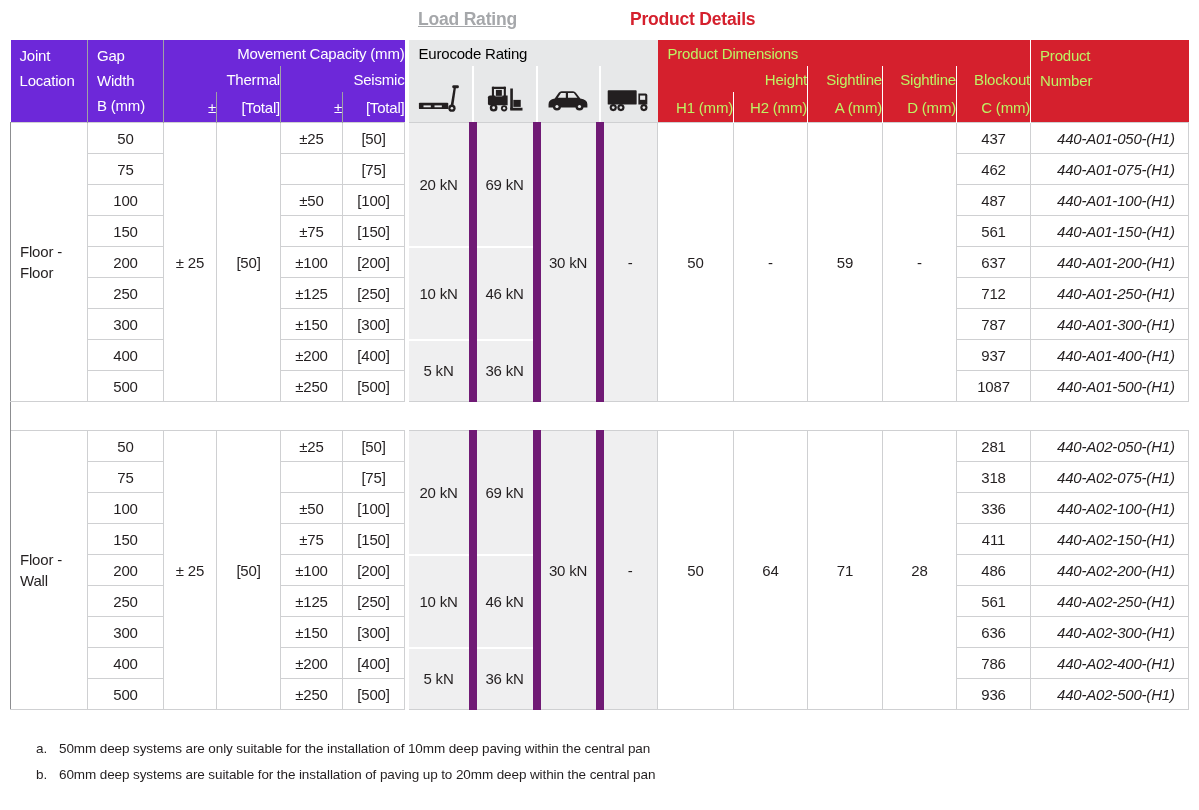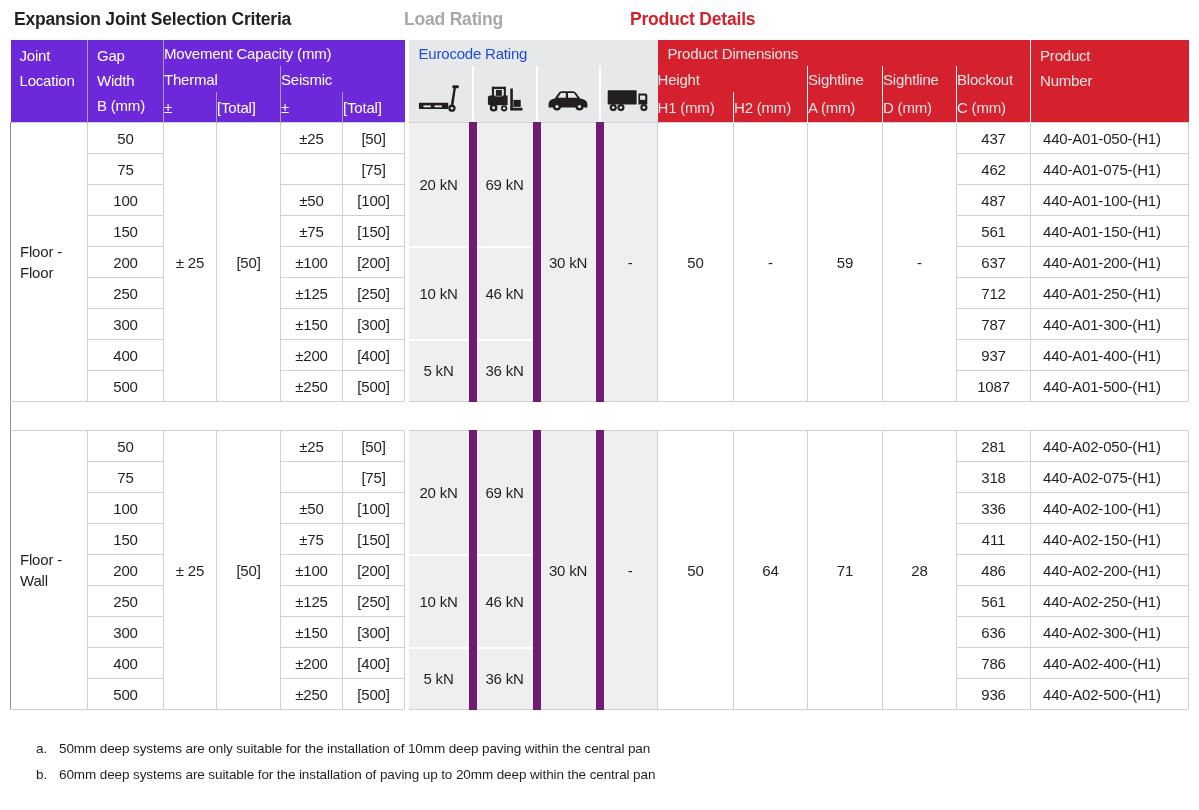--- a/index.html
+++ b/index.html
@@ -2,67 +2,66 @@
 <html><head>
 <meta charset="utf-8">
 <style>
   html,body { margin:0; padding:0; }
   body { font-family:"Liberation Sans", sans-serif; background:#ffffff; }
   .page { position:relative; width:1199px; height:810px; background:#ffffff; overflow:hidden; letter-spacing:-0.1px; }
 
   
   .title { position:absolute; top:9px; font-size:17.5px; font-weight:bold; letter-spacing:-0.2px; }
   .t-criteria { left:14px; color:#231f20; }
-  .t-load { left:404px; color:#a5a7aa; }
+  .t-load { left:418px; color:#a5a7aa;text-decoration:underline; }
   .t-product { left:630px; color:#d5202d; }
 
   
   table.main { position:absolute; left:10px; top:40px; width:1178px; border-collapse:collapse; table-layout:fixed; }
   th, td { padding:0; font-weight:normal; font-size:15px; color:#231f20; letter-spacing:-0.2px; }
 
   
-  thead th { border:none; vertical-align:middle; text-align:left; line-height:1.0; }
+  thead th { border:none; vertical-align:middle; text-align:right; line-height:1.0; }
   .dk { background:#6d28d9; color:#ffffff; }
-  .lt { background:#e7e8e9; color:#1d4ed8; }
-  .rd { background:#d5202d; color:#e5e5e5; }
+  .lt { background:#e7e8e9; color:#000000; }
+  .rd { background:#d5202d; color:#bef264; }
   .hrow1 th { height:26px; }
   .hrow2 th { height:26px; }
   .hrow3 th { height:30px; }
   .top2 { vertical-align:top; text-align:left; padding:3px 0 0 9px; line-height:25px; white-space:pre-line; }
   .grouph { }
   .lefth { text-align:left; padding-left:10px; }
   .dksep { border-left:1px solid #9fa1a4; }
   .rdsep { border-left:1px solid #ffffff; }
   .ltsep { border-left:2px solid #ffffff; }
   .iconcell { vertical-align:middle; padding-top:10px; }
   .spch { background:#ffffff; border:none; }
 
   
   tbody td { border:1px solid #cfd0d2; height:30px; text-align:center; vertical-align:middle; background:#ffffff; }
   td.jcell { text-align:left; padding-left:9px; white-space:pre-line; line-height:21px; border-left-color:#8c8d90; }
-  td.prod { text-align:left; padding-left:12px; }
+  td.prod { text-align:left; padding-left:26px;font-style:italic; }
   td.spc { border:none; background:#ffffff; }
   td.kn { background:#efeff0; border-left:none; border-right:8px solid #701a75; }
   td.kn.grp { border-bottom:2px solid #ffffff; }
   td.kn.knend { border-right:1px solid #cfd0d2; }
   tr.secgaprow td.secgap { border:none; background:#ffffff; height:28px; border-left:1px solid #8c8d90; }
 
   
   .footnotes { position:absolute; left:36px; top:740px; font-size:13.5px; color:#231f20; }
   .footnote { display:flex; margin-bottom:9px; line-height:17px; }
   .fmark { width:23px; flex:0 0 23px; }
 
   svg { display:block; margin:0 auto; }
 </style>
 </head>
 <body>
 
 <div class="page">
 
-  <div class="title t-criteria">Expansion Joint Selection Criteria</div>
   <div class="title t-load">Load Rating</div>
   <div class="title t-product">Product Details</div>
 
   <table class="main">
     <colgroup>
       <col style="width:77px">
         <col style="width:76px">
         <col style="width:53px">
         <col style="width:64px">
       <col style="width:62px">

